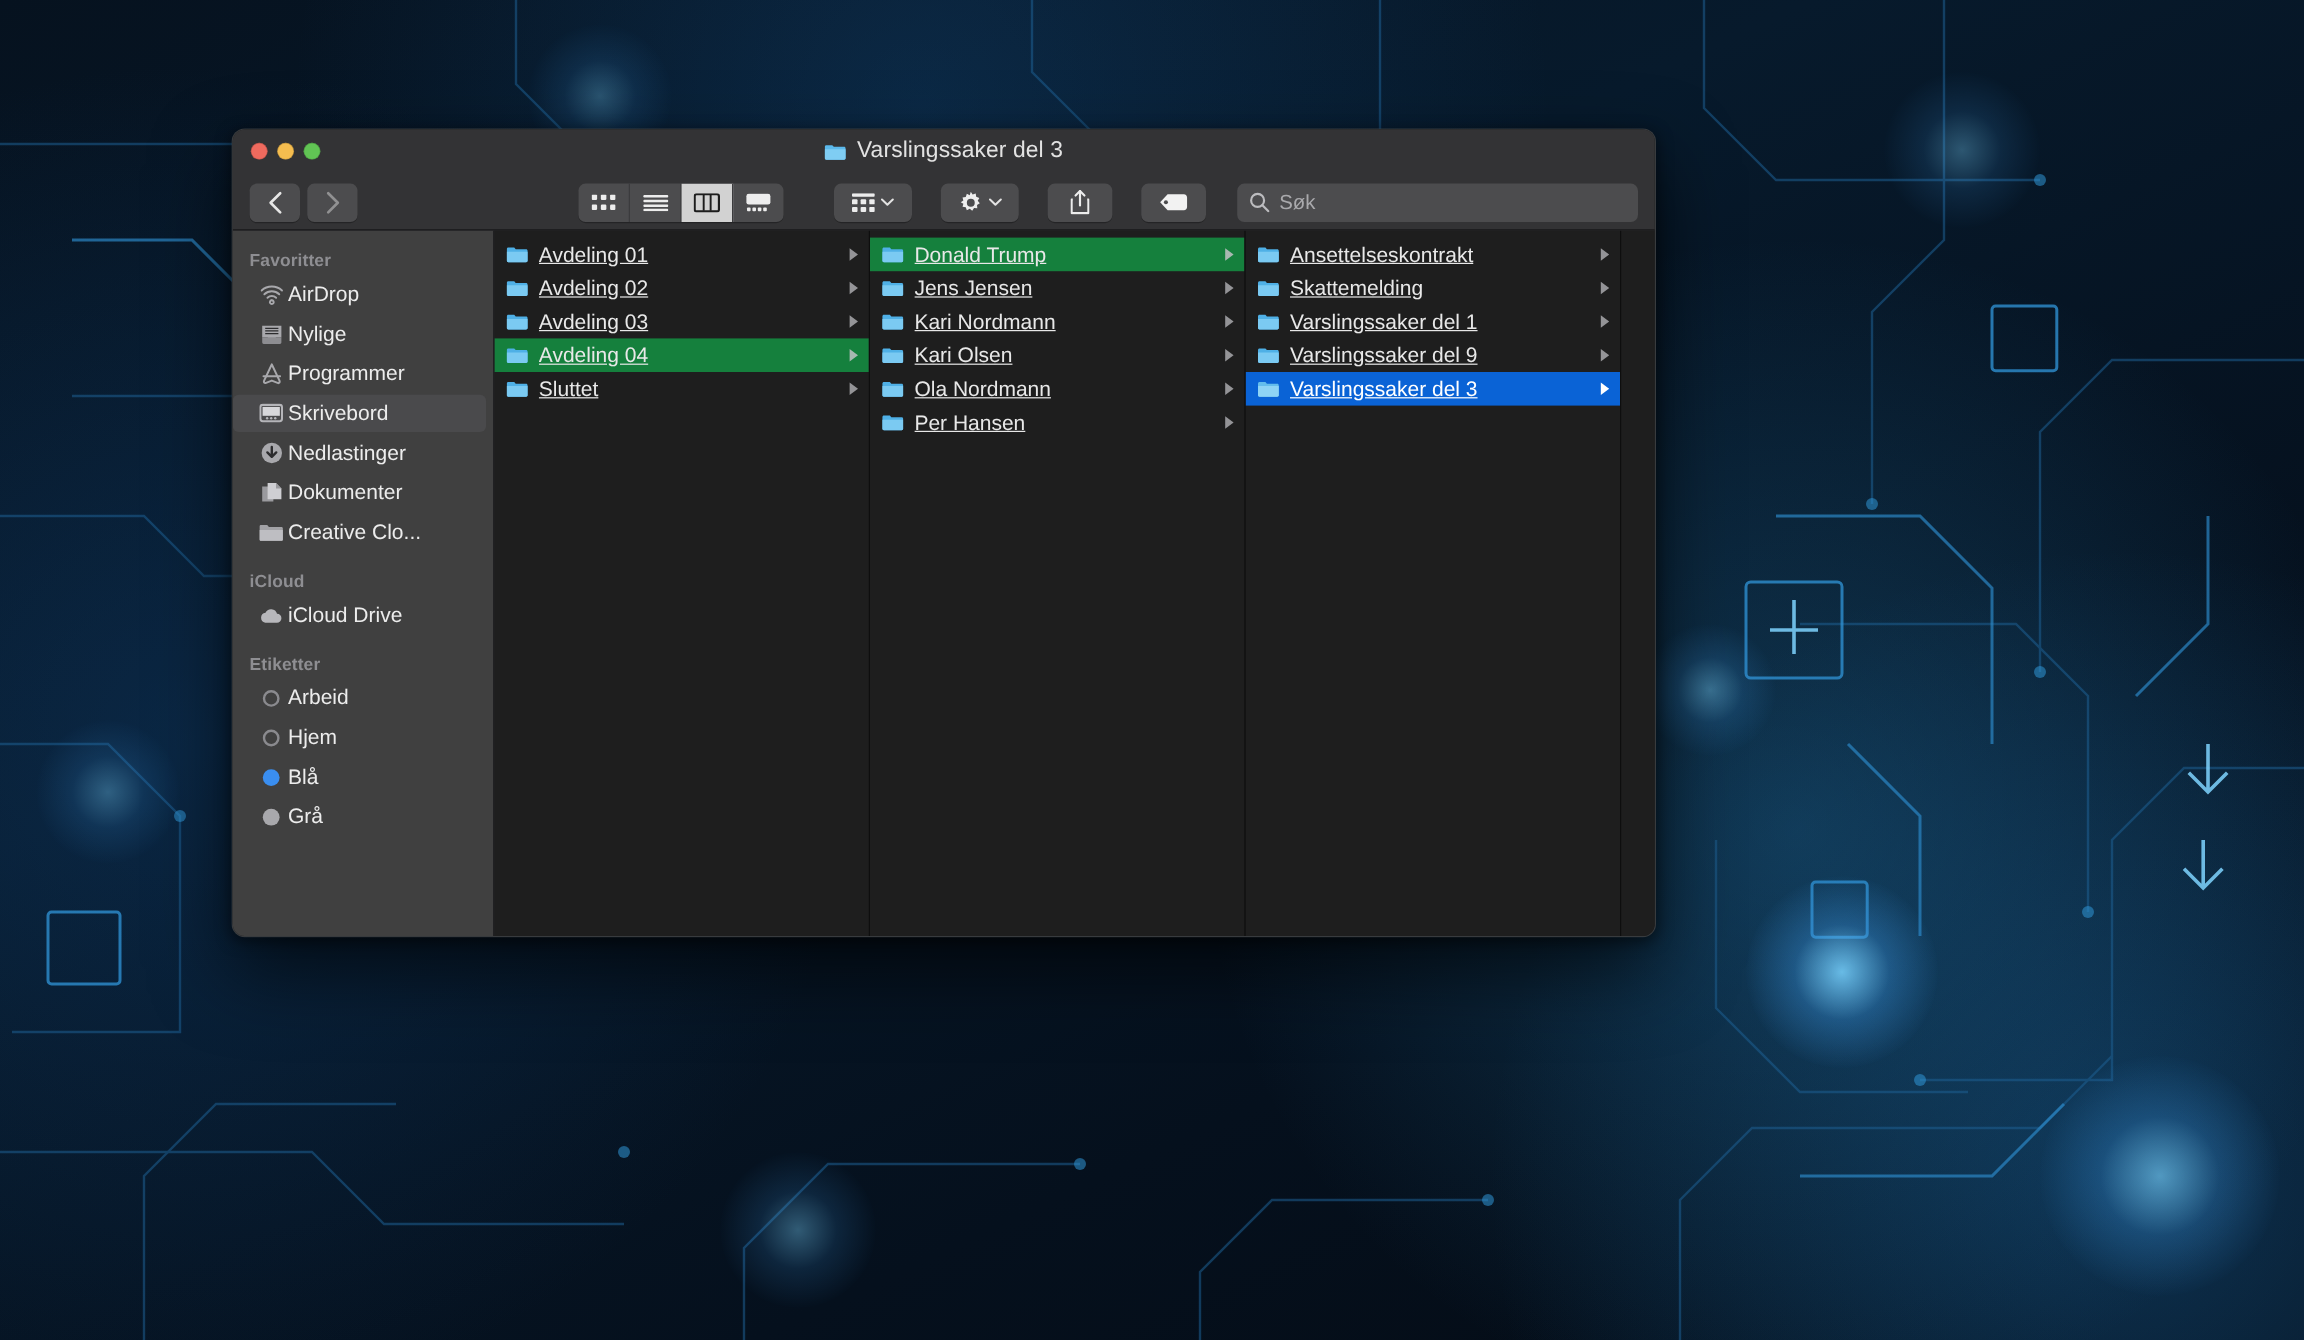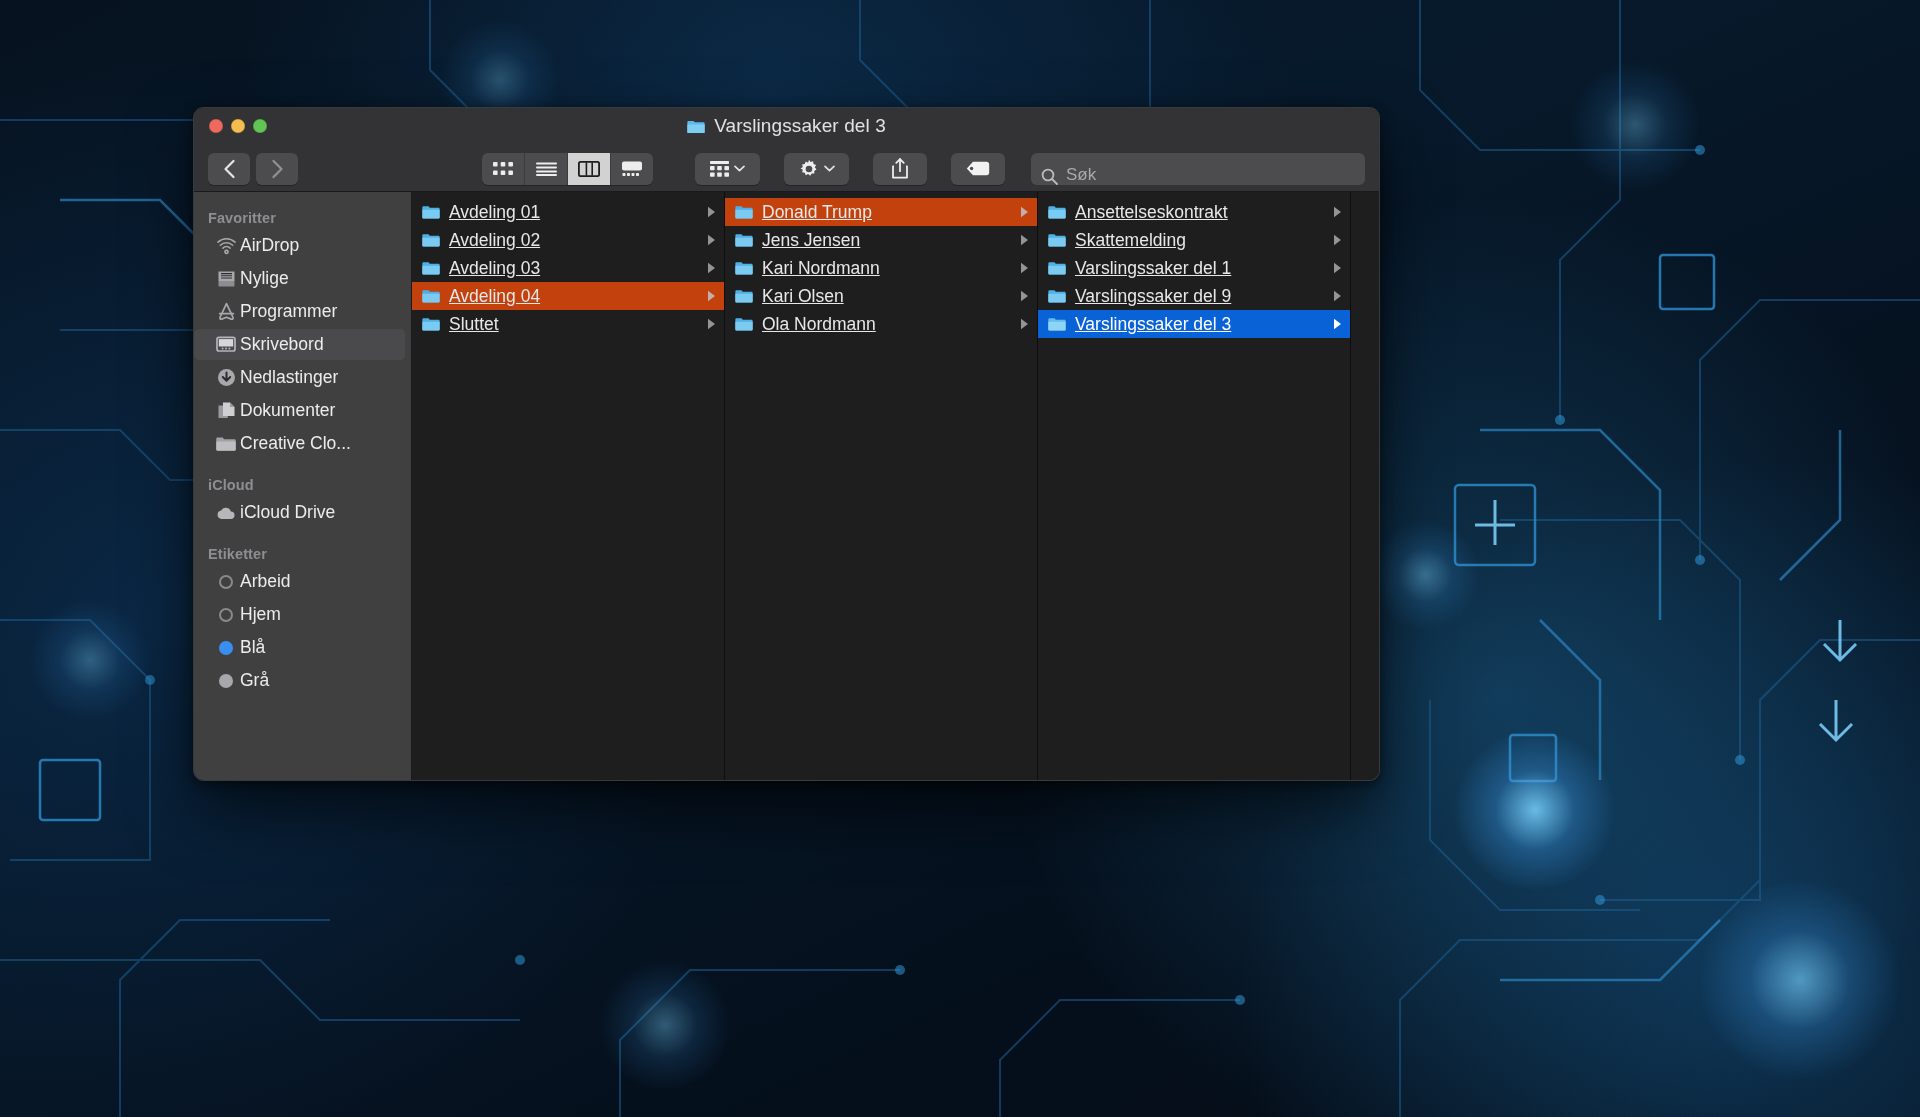--- a/index.html
+++ b/index.html
@@ -139,21 +139,21 @@
   .tb-pop.gear { margin-left: 14px; }
   .tb-simple { width: 54px; margin-left: 14px; }
 
   .searchbox {
     flex: 1;
     margin-left: 16px;
     height: 32px;
     background: #4c4c4e;
     border-radius: 6px;
     display: flex;
-    align-items: flex-end;
+    align-items: center;
     padding: 0 10px;
     gap: 8px;
     box-sizing: border-box;
   }
   .search-placeholder {
     color: #a9a9ac;
     font-size: 17px;
   }
 
   
@@ -226,21 +226,21 @@
     height: 28px;
     display: flex;
     align-items: center;
     gap: 9px;
     padding: 0 8px 0 10px;
     color: #e8e8e8;
     font-size: 17.5px;
     white-space: nowrap;
     text-decoration: underline;
   }
-  .col-row.sel-inactive { background: #c2410c; }
+  .col-row.sel-inactive { background: #15803d; }
   .col-row.sel-active   { background: #0a63d6; color: #ffffff; }
   .col-label { flex: 1 1 auto; overflow: hidden; text-overflow: ellipsis; }
   .chev { flex: 0 0 auto; opacity: 0.85; display: flex; align-items: center; }
   .col-row.sel-active .chev { opacity: 1; }
 
   .folder-ico { flex: 0 0 18px; width: 18px; height: 15px; }
 </style>
 </head>
 <body>
 
@@ -687,20 +687,32 @@
                 <path d="M1.6 1.5h5.6l1.4 1.6h9.8c.8 0 1.4.6 1.4 1.4v9.5c0 .8-.6 1.4-1.4 1.4H1.6c-.8 0-1.4-.6-1.4-1.4V2.9c0-.8.6-1.4 1.4-1.4z" fill="#4fb0e6"></path>
                 <path d="M.2 5.4h19.6v8.6c0 .8-.6 1.4-1.4 1.4H1.6c-.8 0-1.4-.6-1.4-1.4z" fill="#7bcaf2"></path>
               </svg>
             <span class="col-label">Ola Nordmann</span>
             <span class="chev">
                 <svg width="9" height="12" viewBox="0 0 9 12">
                   <path d="M1 0.8 L8 6 L1 11.2 Z" fill="#a9a9ad"></path>
                 </svg>
               </span>
           </div>
+          <div class="col-row">
+            <svg class="folder-ico" viewBox="0 0 20 17">
+                <path d="M1.6 1.5h5.6l1.4 1.6h9.8c.8 0 1.4.6 1.4 1.4v9.5c0 .8-.6 1.4-1.4 1.4H1.6c-.8 0-1.4-.6-1.4-1.4V2.9c0-.8.6-1.4 1.4-1.4z" fill="#4fb0e6"></path>
+                <path d="M.2 5.4h19.6v8.6c0 .8-.6 1.4-1.4 1.4H1.6c-.8 0-1.4-.6-1.4-1.4z" fill="#7bcaf2"></path>
+              </svg>
+            <span class="col-label">Per Hansen</span>
+            <span class="chev">
+                <svg width="9" height="12" viewBox="0 0 9 12">
+                  <path d="M1 0.8 L8 6 L1 11.2 Z" fill="#a9a9ad"></path>
+                </svg>
+              </span>
+          </div>
         </div>
 
         <div class="column">
           <div class="col-row">
             <svg class="folder-ico" viewBox="0 0 20 17">
                 <path d="M1.6 1.5h5.6l1.4 1.6h9.8c.8 0 1.4.6 1.4 1.4v9.5c0 .8-.6 1.4-1.4 1.4H1.6c-.8 0-1.4-.6-1.4-1.4V2.9c0-.8.6-1.4 1.4-1.4z" fill="#4fb0e6"></path>
                 <path d="M.2 5.4h19.6v8.6c0 .8-.6 1.4-1.4 1.4H1.6c-.8 0-1.4-.6-1.4-1.4z" fill="#7bcaf2"></path>
               </svg>
             <span class="col-label">Ansettelseskontrakt</span>
             <span class="chev">

